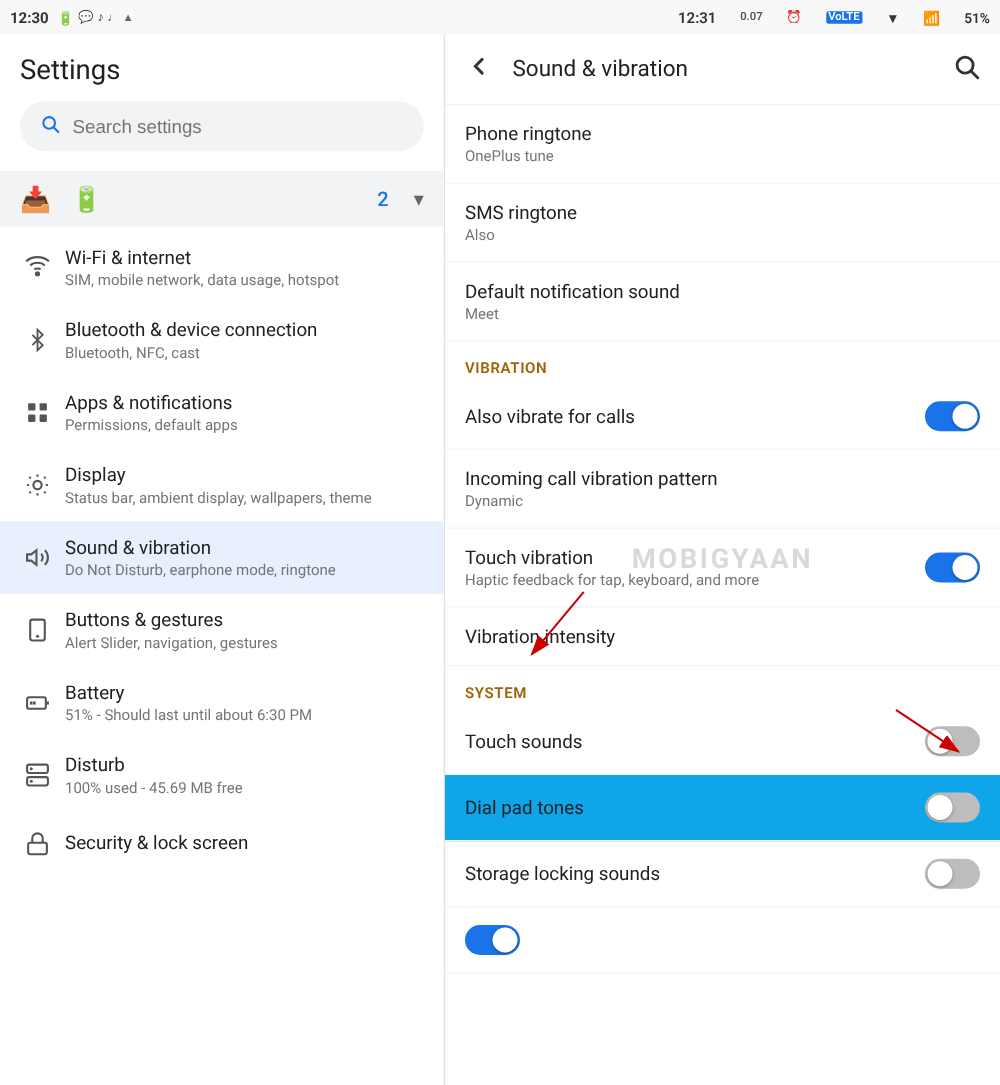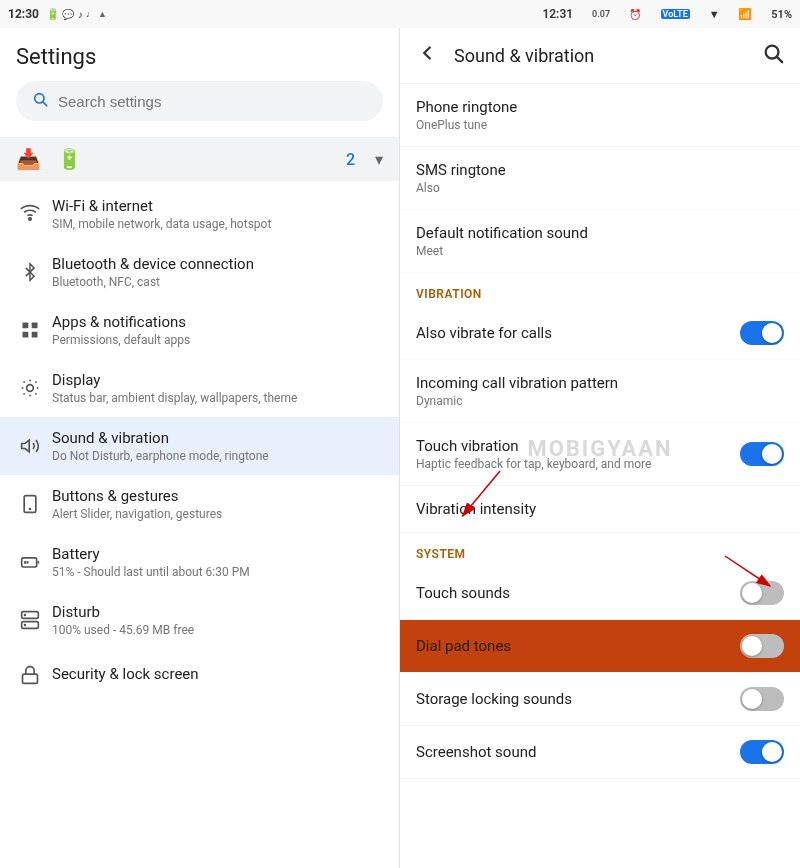--- a/index.html
+++ b/index.html
@@ -29,21 +29,21 @@
 
     
     .main-container {
       display: flex;
       flex: 1;
       overflow: hidden;
     }
 
     
     .left-panel {
-      width: 400px;
+      width: 356px;
       background: #fff;
       display: flex;
       flex-direction: column;
       border-right: 1px solid #e0e0e0;
       overflow: hidden;
     }
 
     .left-header {
       padding: 16px 16px 8px 16px;
     }
@@ -515,38 +515,35 @@
 
         <div class="section-header">SYSTEM</div>
 
         <div class="toggle-item">
           <div class="toggle-item-text">
             <div class="toggle-item-title">Touch sounds</div>
           </div>
           <div class="toggle-switch off"></div>
         </div>
 
-        <div class="toggle-item" style="background:#c2410c;">
+        <div class="toggle-item" style="background:#0ea5e9;">
           <div class="toggle-item-text">
             <div class="toggle-item-title">Dial pad tones</div>
           </div>
           <div class="toggle-switch off"></div>
         </div>
 
         <div class="toggle-item">
           <div class="toggle-item-text">
             <div class="toggle-item-title">Storage locking sounds</div>
           </div>
           <div class="toggle-switch off"></div>
         </div>
 
         <div class="toggle-item">
-          <div class="toggle-item-text">
-            <div class="toggle-item-title">Screenshot sound</div>
-          </div>
           <div class="toggle-switch on"></div>
         </div>
 
       </div>
     </div>
 
     <div class="watermark">MOBIGYAAN</div>
 
     <svg class="arrows-overlay" viewBox="0 0 800 868" xmlns="http://www.w3.org/2000/svg">
 

